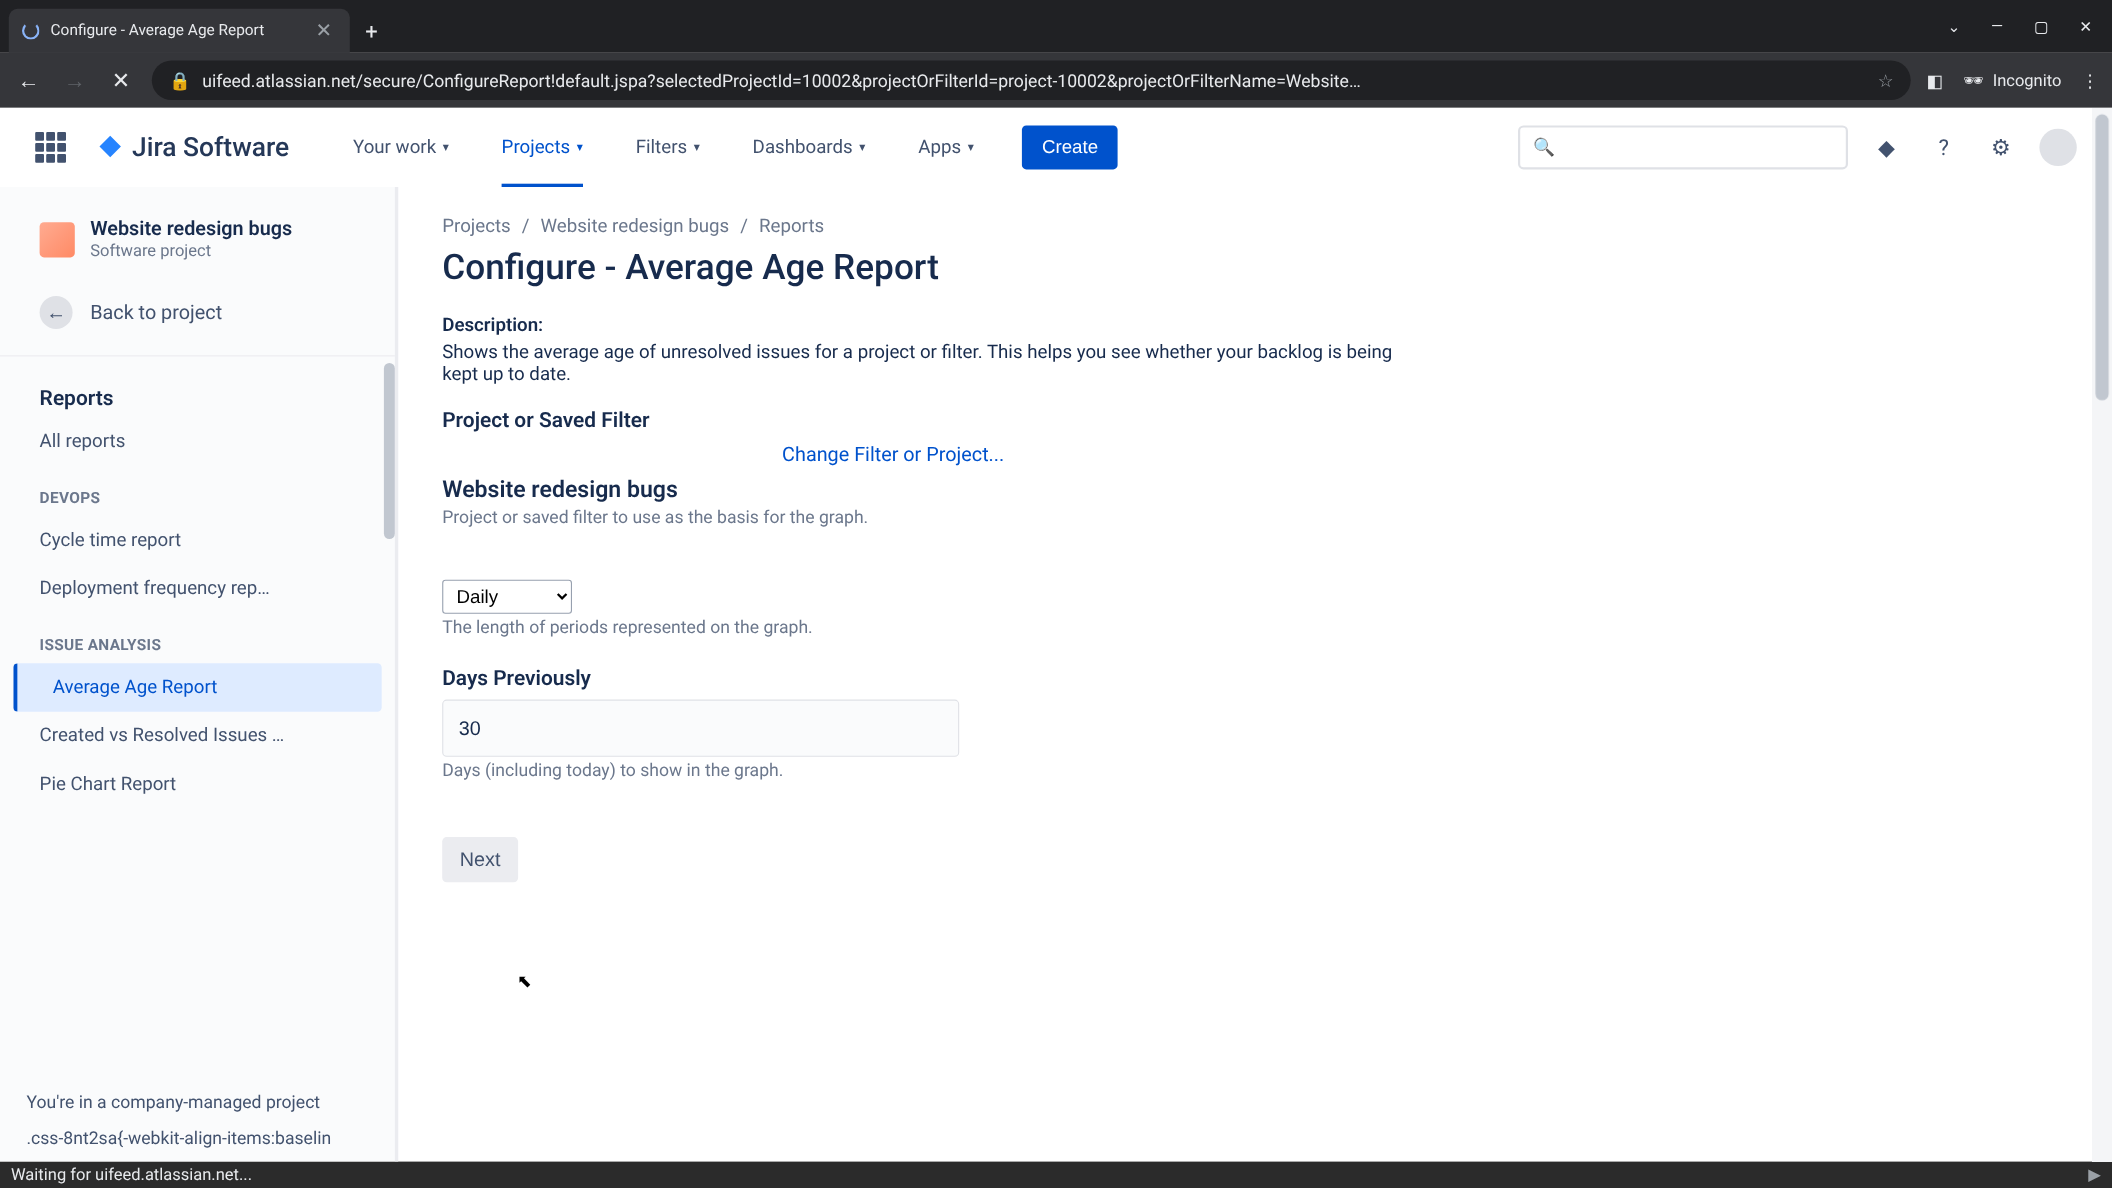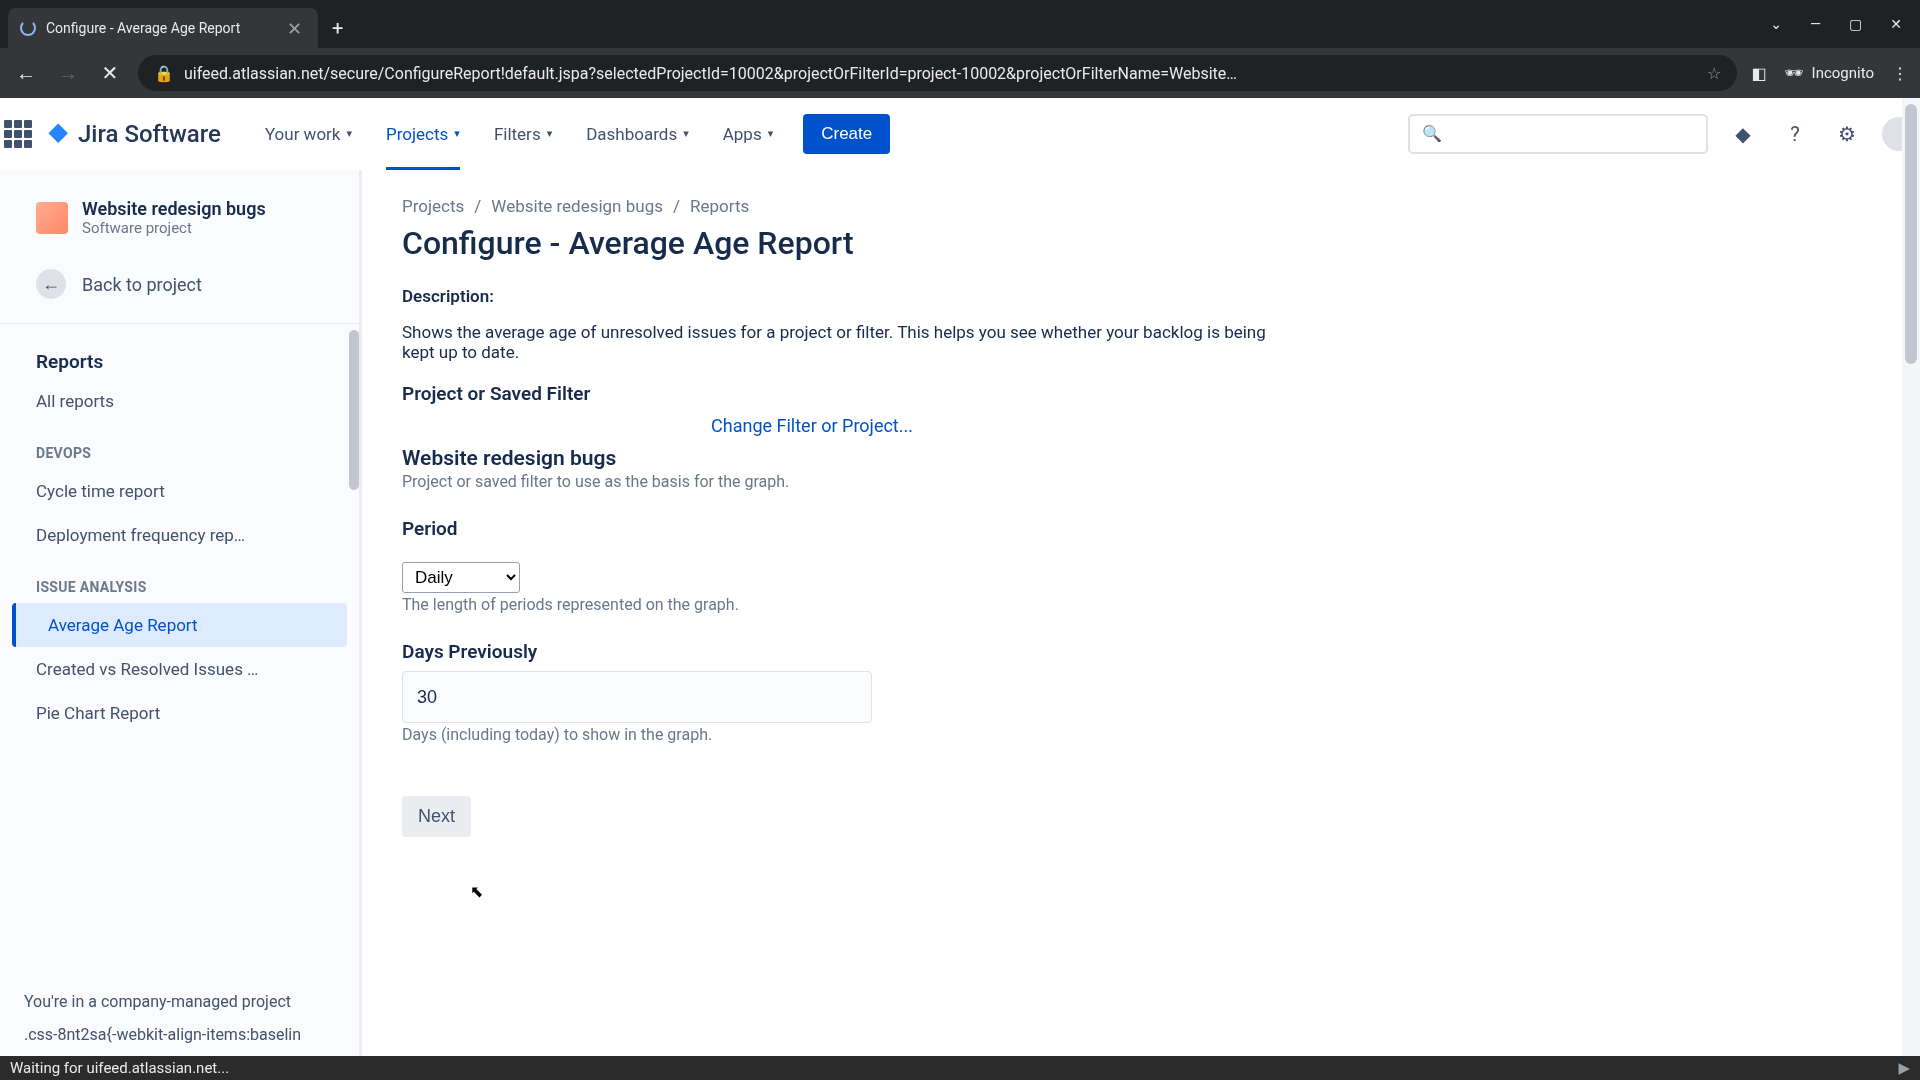--- a/index.html
+++ b/index.html
@@ -19,21 +19,21 @@
 .nav-btn { color: #e8eaed; width: 28px; height: 28px; display: flex; align-items: center; justify-content: center; cursor: pointer; font-size: 20px; }
 .nav-btn.disabled { color: #5f6368; }
 .url-box { flex: 1; background: #202124; border-radius: 20px; height: 36px; display: flex; align-items: center; padding: 0 16px; color: #e8eaed; font-size: 16px; gap: 10px; }
 .url-box .lock { color: #9aa0a6; }
 .url-box .url { flex: 1; white-space: nowrap; overflow: hidden; text-overflow: ellipsis; }
 .addr-right { display: flex; align-items: center; gap: 18px; color: #e8eaed; }
 .incognito { display: flex; align-items: center; gap: 8px; font-size: 15px; }
 
 
 .app { height: calc(1080px - 48px - 50px - 24px); display: flex; flex-direction: column; background: #fff; }
-.topnav { height: 72px; border-bottom: 1px solid transparent; display: flex; align-items: center; padding: 0 4px; gap: 6px; }
+.topnav { height: 72px; border-bottom: 1px solid transparent; display: flex; align-items: center; padding: 0 32px; gap: 20px; }
 .apps-grid { width: 28px; height: 28px; display: grid; grid-template-columns: repeat(3,1fr); grid-template-rows: repeat(3,1fr); gap: 2px; cursor: pointer; }
 .apps-grid span { background: #42526e; border-radius: 1px; }
 .logo { display: flex; align-items: center; gap: 6px; color: #253858; font-size: 24px; font-weight: 500; margin-left: 8px; margin-right: 24px; }
 .logo-icon { width: 26px; height: 26px; }
 .nav-item { color: #42526e; font-size: 17px; padding: 0 14px; height: 72px; display: flex; align-items: center; gap: 6px; cursor: pointer; position: relative; }
 .nav-item.active { color: #0052cc; }
 .nav-item.active::after { content: ""; position: absolute; bottom: 0; left: 14px; right: 14px; height: 3px; background: #0052cc; }
 .chev { font-size: 11px; }
 .create-btn { background: #0052cc; color: #fff; border: none; border-radius: 4px; padding: 10px 18px; font-size: 17px; font-weight: 500; margin-left: 10px; cursor: pointer; }
 .topnav-right { margin-left: auto; display: flex; align-items: center; gap: 18px; }
@@ -57,21 +57,21 @@
 .side-link.active { color: #0052cc; background: #deebff; border-left: 4px solid #0052cc; padding-left: 32px; margin: 0 12px 0 12px; border-radius: 4px; }
 .side-footer { padding: 10px 24px; font-size: 16px; color: #42526e; }
 .side-debug { padding: 4px 24px 12px; font-size: 16px; color: #42526e; white-space: nowrap; overflow: hidden; }
 .scroll-thumb { position: absolute; right: 0; top: 6px; width: 10px; height: 160px; background: #c1c7d0; border-radius: 5px; }
 
 .main { flex: 1; padding: 26px 40px; overflow-y: auto; position: relative; }
 .breadcrumb { font-size: 17px; color: #6b778c; display: flex; gap: 10px; }
 .breadcrumb a { color: #6b778c; text-decoration: none; }
 .page-title { font-size: 32px; font-weight: 500; color: #172b4d; margin-top: 8px; }
 .form { margin-top: 24px; max-width: 900px; }
-.form-label { font-size: 17px; font-weight: 600; color: #172b4d; margin-bottom: 16px; }
+.form-label { font-size: 17px; font-weight: 600; color: #172b4d; margin-bottom: 4px; }
 .form-desc { font-size: 17px; color: #172b4d; margin-bottom: 20px; }
 .section-lbl { font-size: 19px; font-weight: 600; color: #172b4d; margin-top: 12px; }
 .change-link { color: #0052cc; font-size: 18px; text-align: center; display: block; margin: 10px 0; cursor: pointer; width: 820px; }
 .filter-name { font-size: 21px; font-weight: 600; color: #172b4d; margin-top: 6px; }
 .hint { font-size: 16px; color: #6b778c; margin-top: 2px; margin-bottom: 26px; }
 select.period { font-size: 17px; padding: 4px 8px; border: 1px solid #97a0af; border-radius: 3px; background: #fff; width: 118px; margin-top: 22px; }
 input.days { width: 470px; height: 52px; border: 1px solid #dfe1e6; background: #fafbfc; border-radius: 4px; padding: 0 14px; font-size: 18px; margin-top: 8px; color: #172b4d; }
 .next-btn { background: #ebecf0; border: none; border-radius: 4px; padding: 10px 16px; font-size: 18px; color: #42526e; margin-top: 26px; cursor: pointer; }
 
 .status-bar { height: 24px; background: #2b2b2b; color: #e8eaed; font-size: 15px; display: flex; align-items: center; padding: 0 10px; }
@@ -212,21 +212,20 @@
 
       <div class="form">
         <div class="form-label">Description:</div>
         <div class="form-desc">Shows the average age of unresolved issues for a project or filter. This helps you see whether your backlog is being kept up to date.</div>
 
         <div class="section-lbl">Project or Saved Filter</div>
         <a class="change-link">Change Filter or Project...</a>
         <div class="filter-name">Website redesign bugs</div>
         <div class="hint">Project or saved filter to use as the basis for the graph.</div>
 
-        <div class="section-lbl">Period</div>
         <select class="period">
           <option>Daily</option>
         </select>
         <div class="hint">The length of periods represented on the graph.</div>
 
         <div class="section-lbl">Days Previously</div>
         <input class="days" type="text" value="30" style="">
         <div class="hint">Days (including today) to show in the graph.</div>
 
         <button class="next-btn">Next</button>

